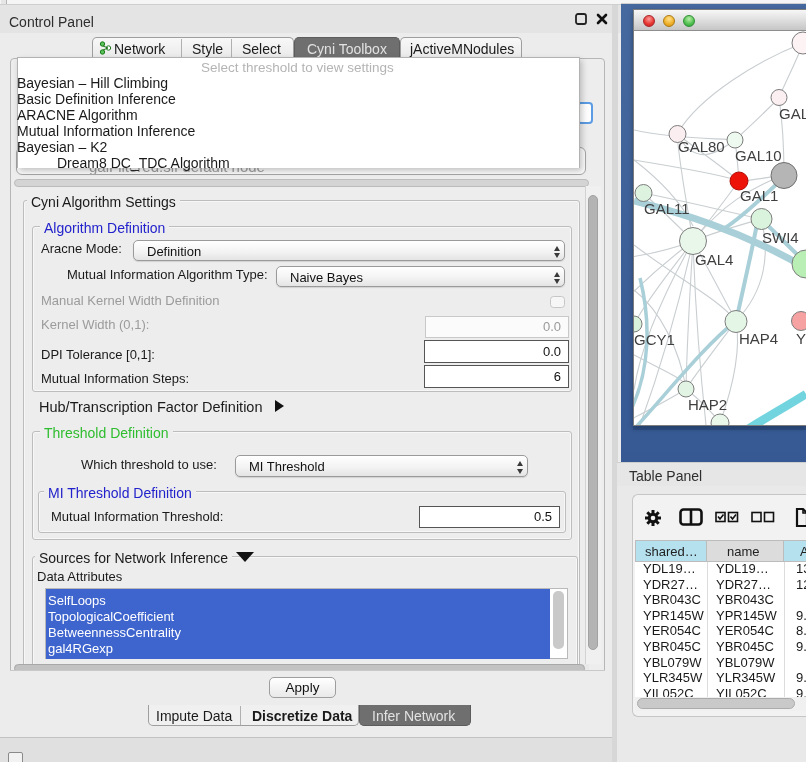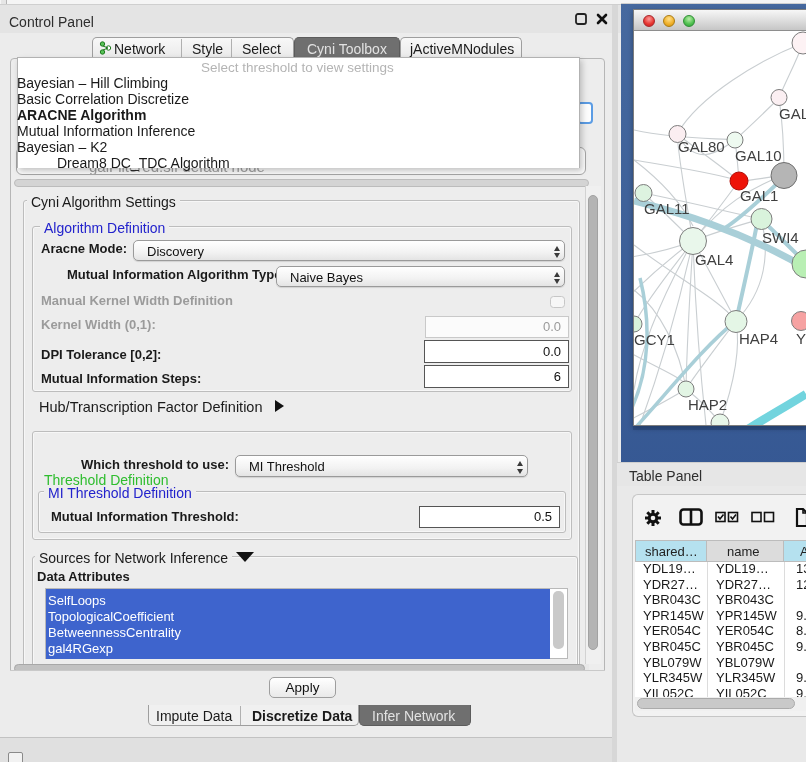--- a/index.html
+++ b/index.html
@@ -1,19 +1,19 @@
 <!DOCTYPE html>
 <html><head><meta charset="utf-8">
 <style>
 *{margin:0;padding:0;box-sizing:border-box}
 body{font-family:"Liberation Sans",sans-serif;}
 #root{position:relative;width:806px;height:762px;overflow:hidden;background:#e9e9e9;font-family:"Liberation Sans",sans-serif;}
 .abs{position:absolute;}
 .t{position:absolute;white-space:nowrap;color:#1a1a1a;}
-.b{font-weight:bold;}
+.b{font-weight:normal;}
 .combo{position:absolute;border:1px solid #9a9a9a;border-radius:5px;background:linear-gradient(#ffffff, #f2f2f2 60%, #e4e4e4);box-shadow:0 1px 1px rgba(0,0,0,0.12);}
 .combo .clab{position:absolute;left:13px;top:3px;font-size:13px;color:#111;}
 .arr{position:absolute;width:0;height:0;}
 .field{position:absolute;background:#fff;border:1px solid #555;font-size:13px;color:#111;text-align:right;padding-right:7px;}
 .gbox{position:absolute;border:1px solid #bdbdbd;border-radius:3px;box-shadow:inset 0 0 0 1px rgba(255,255,255,0.55);}
 .gtitle{position:absolute;background:#ededed;padding:0 4px;font-size:13px;white-space:nowrap;}
 </style></head>
 <body>
 <div id="root">
 
@@ -64,44 +64,44 @@
   <div class="abs" style="left:577px;top:102px;width:16px;height:22px;background:#fdfdfd;border:2px solid #5b9ce4;border-radius:4px;"></div>
 
   <div class="gbox" style="left:23px;top:200px;width:557px;height:470px;"></div>
   <div class="gtitle" style="left:27px;top:194px;color:#1a1a1a;font-size:14px;">Cyni Algorithm Settings</div>
 
   <div class="gbox" style="left:32px;top:226px;width:540px;height:166px;"></div>
   <div class="gtitle" style="left:40px;top:220px;color:#2222cc;font-size:14px;">Algorithm Definition</div>
 
   <div class="t b" style="left:41px;top:241px;font-size:13px;">Aracne Mode:</div>
   <div class="combo" style="left:133px;top:240px;width:432px;height:21px;">
-    <span class="clab">Discovery</span>
+    <span class="clab">Definition</span>
     <span class="arr" style="left:420px;top:4.5px;border-left:3.5px solid transparent;border-right:3.5px solid transparent;border-bottom:5px solid #3a3a3a;"></span>
     <span class="arr" style="left:420px;top:12px;border-left:3.5px solid transparent;border-right:3.5px solid transparent;border-top:5px solid #3a3a3a;"></span>
   </div>
   <div class="t b" style="left:41px;top:267px;font-size:13px;padding-left:26px;">Mutual Information Algorithm Type:</div>
   <div class="combo" style="left:276px;top:266px;width:289px;height:21px;">
     <span class="clab">Naive Bayes</span>
     <span class="arr" style="left:277px;top:4.5px;border-left:3.5px solid transparent;border-right:3.5px solid transparent;border-bottom:5px solid #3a3a3a;"></span>
     <span class="arr" style="left:277px;top:12px;border-left:3.5px solid transparent;border-right:3.5px solid transparent;border-top:5px solid #3a3a3a;"></span>
   </div>
   <div class="t b" style="left:41px;top:293px;font-size:13px;color:#9b9b9b;">Manual Kernel Width Definition</div>
   <div class="abs" style="left:550px;top:296px;width:15px;height:12px;background:#f6f6f6;border:1px solid #c6c6c6;border-radius:3.5px;"></div>
   <div class="t b" style="left:41px;top:317px;font-size:13px;color:#9b9b9b;">Kernel Width (0,1):</div>
   <div class="field" style="left:425px;top:316px;width:144px;height:22px;border:1px solid #c9c9c9;background:#fbfbfb;color:#9a9a9a;line-height:20px;">0.0</div>
-  <div class="t b" style="left:41px;top:347px;font-size:13px;">DPI Tolerance [0,2]:</div>
+  <div class="t b" style="left:41px;top:347px;font-size:13px;">DPI Tolerance [0,1]:</div>
   <div class="field" style="left:424px;top:340px;width:145px;height:23px;line-height:21px;">0.0</div>
   <div class="t b" style="left:41px;top:371px;font-size:13px;">Mutual Information Steps:</div>
   <div class="field" style="left:424px;top:365px;width:145px;height:23px;line-height:21px;">6</div>
 
   <div class="t" style="left:39px;top:399px;font-size:14.5px;">Hub/Transcription Factor Definition</div>
   <span class="arr" style="left:275px;top:400px;border-top:6px solid transparent;border-bottom:6px solid transparent;border-left:9px solid #111;"></span>
 
   <div class="gbox" style="left:32px;top:431px;width:540px;height:109px;"></div>
-  <div class="gtitle" style="left:40px;top:425px;color:#2ebd2e;font-size:14px;margin-top:47px;">Threshold Definition</div>
+  <div class="gtitle" style="left:40px;top:425px;color:#2ebd2e;font-size:14px;">Threshold Definition</div>
   <div class="t b" style="left:81px;top:457px;font-size:13px;">Which threshold to use:</div>
   <div class="combo" style="left:235px;top:455px;width:293px;height:22px;">
     <span class="clab">MI Threshold</span>
     <span class="arr" style="left:281px;top:5px;border-left:3.5px solid transparent;border-right:3.5px solid transparent;border-bottom:5px solid #3a3a3a;"></span>
     <span class="arr" style="left:281px;top:12.5px;border-left:3.5px solid transparent;border-right:3.5px solid transparent;border-top:5px solid #3a3a3a;"></span>
   </div>
   <div class="gbox" style="left:38px;top:491px;width:528px;height:42px;"></div>
   <div class="gtitle" style="left:44px;top:485px;color:#2222cc;font-size:14px;">MI Threshold Definition</div>
   <div class="t b" style="left:51px;top:509px;font-size:13px;">Mutual Information Threshold:</div>
   <div class="field" style="left:419px;top:506px;width:141px;height:22px;line-height:20px;text-align:right;">0.5</div>
@@ -296,19 +296,19 @@
       <div class="t" style="left:716px;top:685.8px;font-size:13px;">YIL052C</div>
       <div class="t" style="left:796px;top:685.8px;font-size:13px;">9.</div>
     </div>
 
 <div class="abs" style="left:635px;top:697px;width:171px;height:14px;background:#f0f0f0;"></div>
 <div class="abs" style="left:637px;top:698px;width:158px;height:11px;background:#c9c9c9;border:1px solid #ababab;border-radius:5.5px;"></div>
 
 <div class="abs" style="left:17px;top:57px;width:563px;height:111px;background:#fff;border:1px solid #b2b2b2;border-bottom:none;box-shadow:2px 3px 6px rgba(0,0,0,0.22);"></div>
 <div class="t" style="left:201px;top:60px;font-size:13.5px;color:#b4b4b4;">Select threshold to view settings</div>
 <div class="t" style="left:17px;top:75px;font-size:14px;">Bayesian – Hill Climbing</div>
-<div class="t" style="left:17px;top:91px;font-size:14px;">Basic Correlation Discretize</div>
+<div class="t" style="left:17px;top:91px;font-size:14px;">Basic Definition Inference</div>
 <div class="t b" style="left:17px;top:106.5px;font-size:14px;">ARACNE Algorithm</div>
 <div class="t" style="left:17px;top:122.5px;font-size:14px;">Mutual Information Inference</div>
 <div class="t" style="left:17px;top:138.5px;font-size:14px;">Bayesian – K2</div>
 <div class="t" style="left:17px;top:154.5px;font-size:14px;padding-left:40px;">Dream8 DC_TDC Algorithm</div>
 
 </div>
 
 </body></html>

